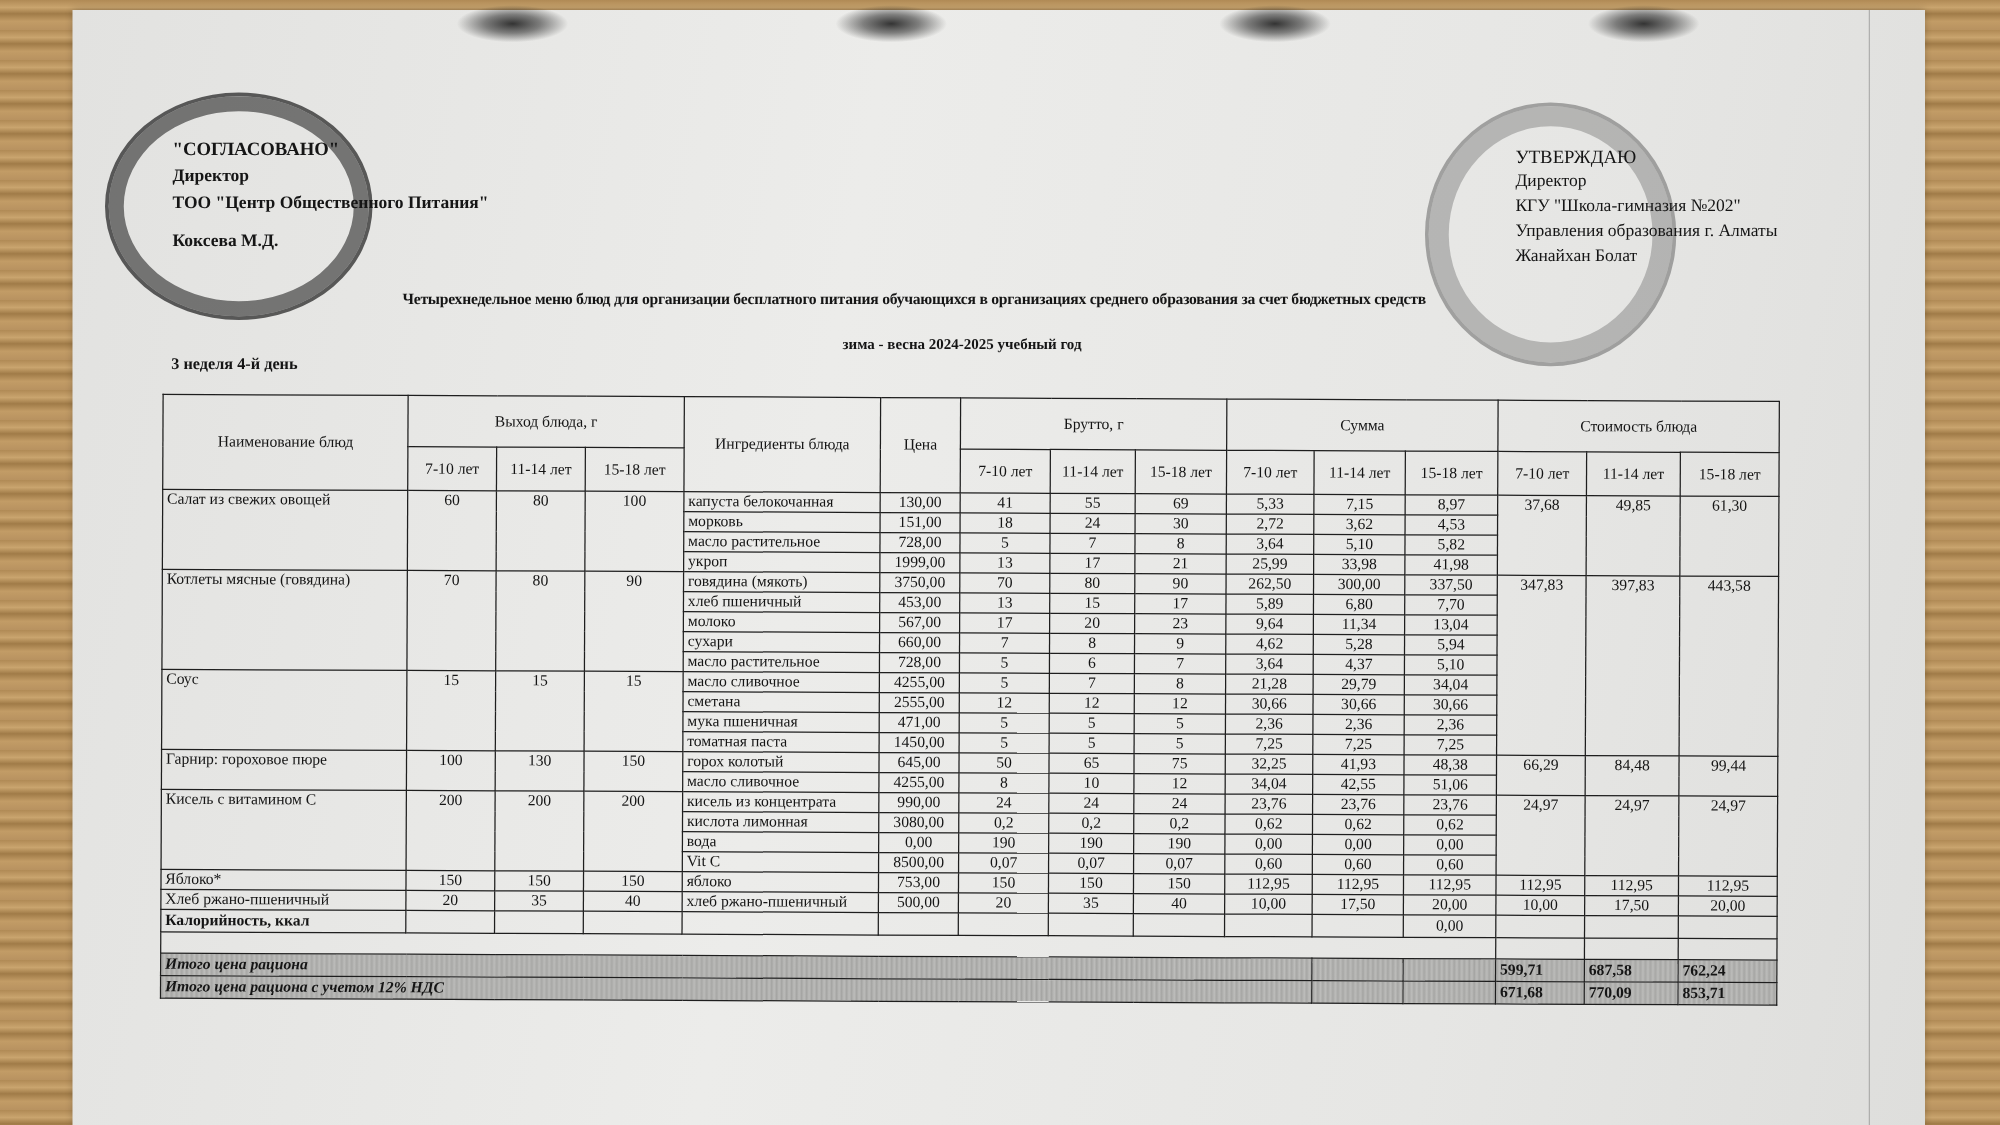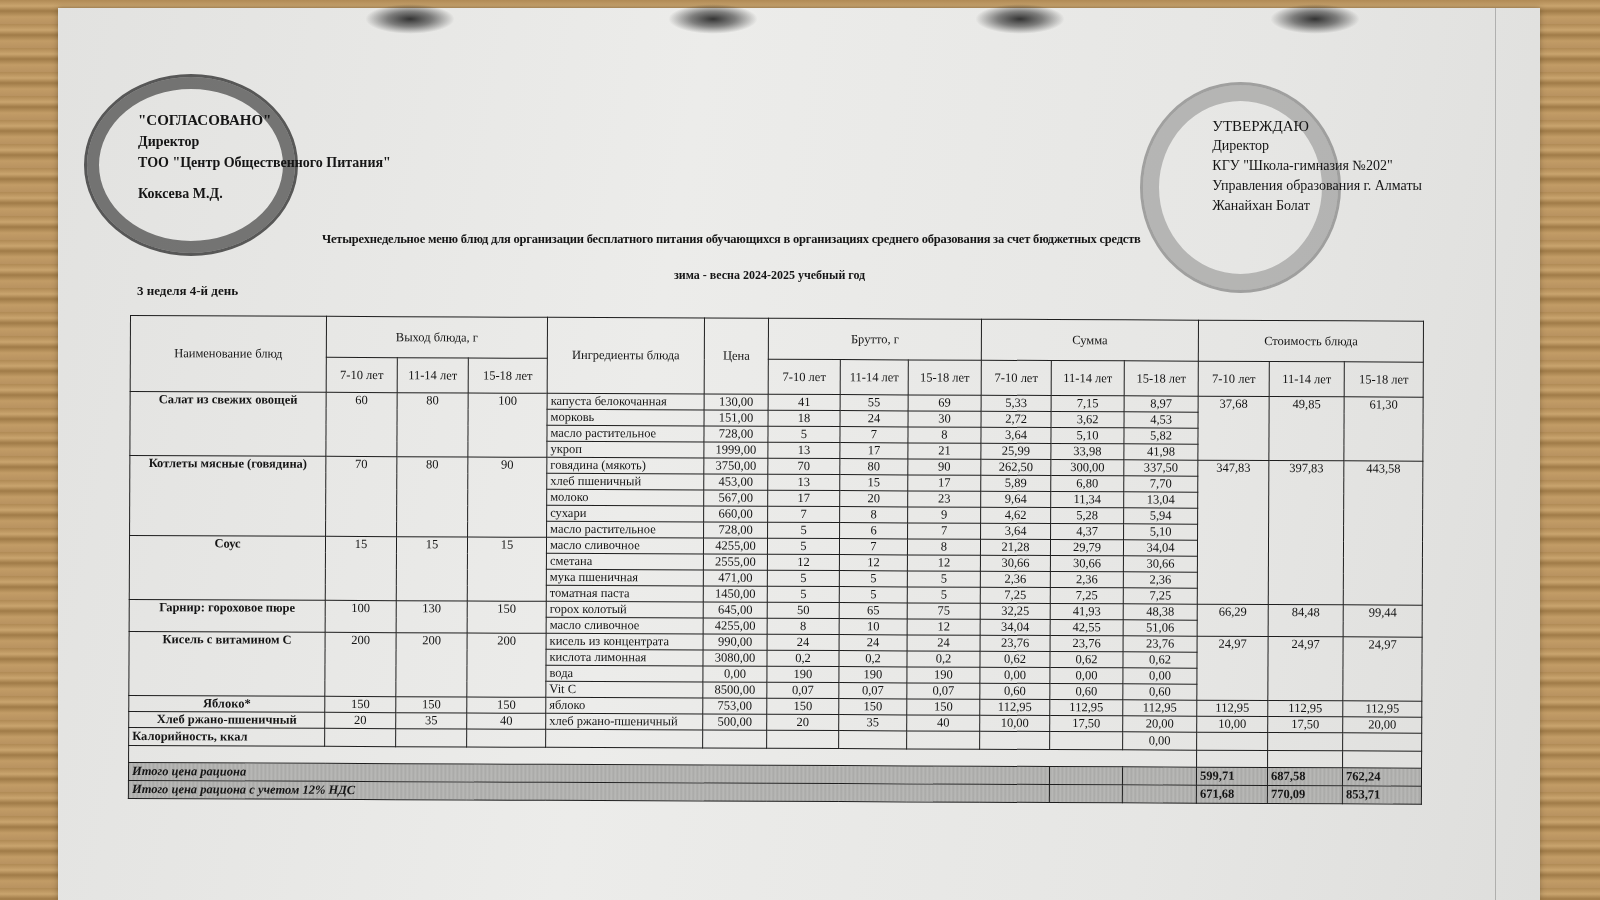--- a/index.html
+++ b/index.html
@@ -37,21 +37,21 @@
   table.menu {
     position: absolute; left: 130px; top: 315px; width: 1293px;
     border-collapse: collapse; table-layout: fixed;
     font-family: "Liberation Serif", serif; font-size: 12.5px;
     transform: rotate(0.25deg); transform-origin: left top;
   }
   table.menu td, table.menu th { border: 1.5px solid #1e1e1e; padding: 0 3px; overflow: hidden; white-space: nowrap; }
   table.menu th { font-weight: normal; font-size: 12.5px; text-align: center; }
   .h1 th { height: 40px; }
   .h2 th { height: 34px; border-radius: 16px; }
-  td.name { vertical-align: top; text-align: center; font-weight: bold; }
+  td.name { vertical-align: top; text-align: left; }
   td.c { text-align: center; vertical-align: top; }
   td.ing { text-align: left; height: 15px; line-height: 15px; border-top-width: 2px; margin-left: 40px; }
   td.num { text-align: center; height: 15px; line-height: 15px; }
   td.r { text-align: center; }
   td.dishcost { text-align: center; vertical-align: top; padding-top: 4px; }
   tr.cal td { height: 17px; }
   td.cal-label { font-weight: bold; }
   tr.spacer td { height: 16px; }
   tr.total td { height: 17px; background: repeating-linear-gradient(90deg, #a8a8a6 0px, #bdbdbb 2px, #a3a3a1 4px); font-weight: bold; }
   tr.total td.label { font-style: italic; text-align: left; }

